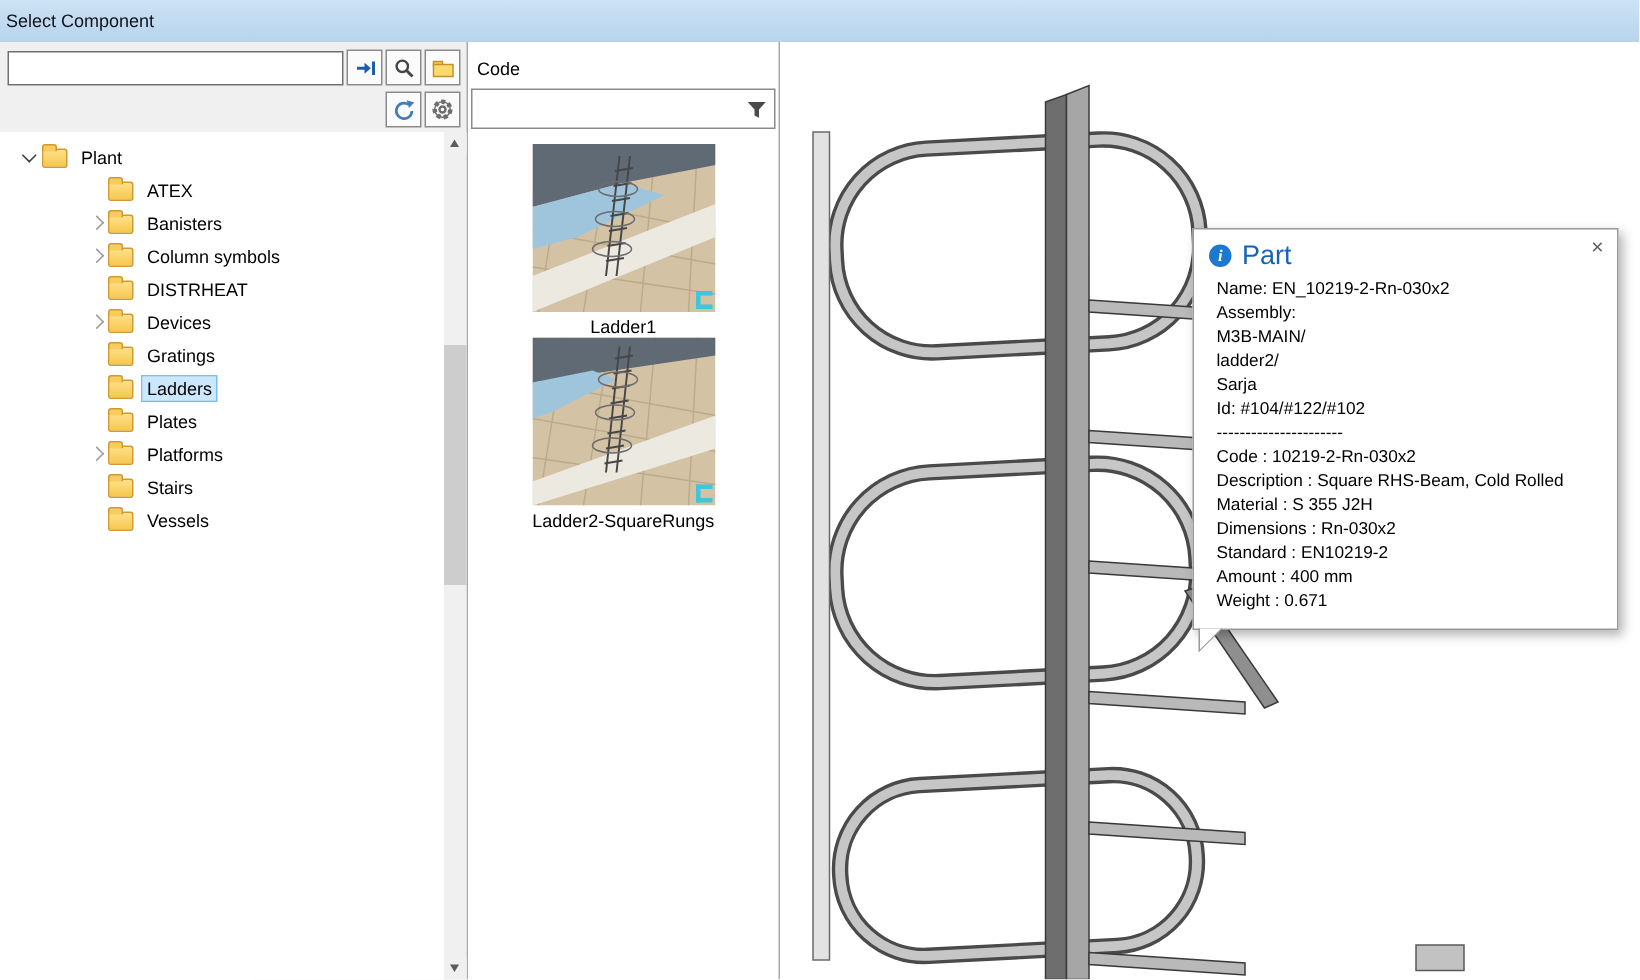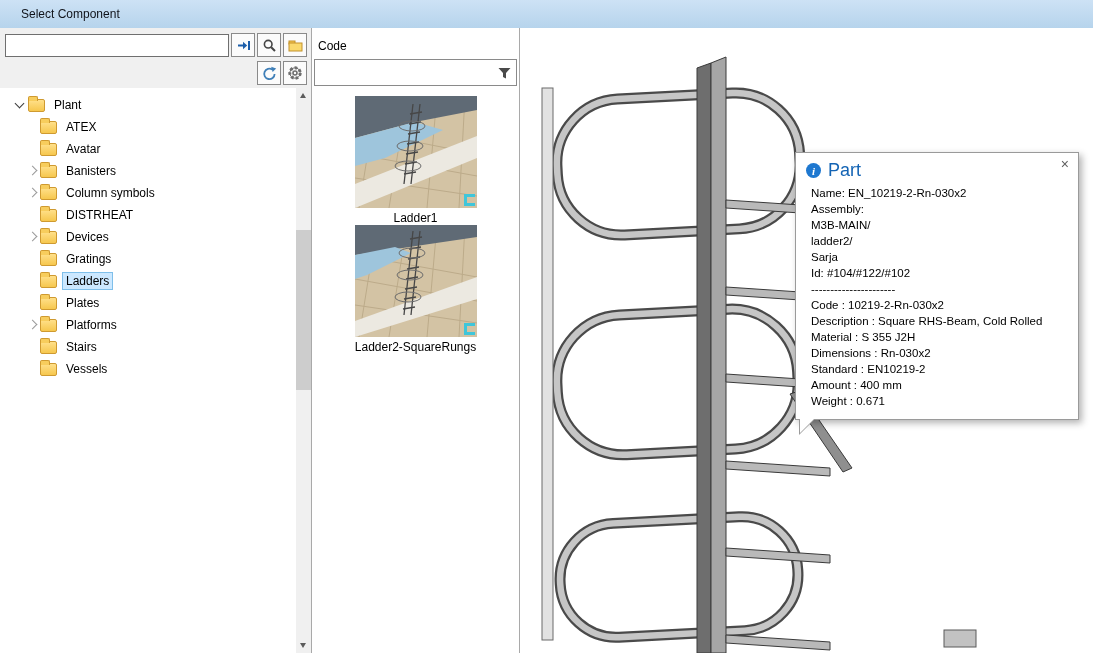--- a/index.html
+++ b/index.html
@@ -2,36 +2,36 @@
 <html><head>
 <meta charset="utf-8">
 <style>
   * { margin:0; padding:0; box-sizing:border-box; }
   html,body { width:1093px; height:653px; }
   body { font-family:"Liberation Sans", sans-serif; font-size:12px; color:#000; background:#fff; overflow:hidden; }
 
   .app { width:1093px; height:653px; display:flex; flex-direction:column; background:#fff; }
 
   
-  .titlebar { height:28px; background:linear-gradient(#cde2f5,#b6d4ec); display:flex; align-items:center; padding-left:21px; flex:0 0 28px; }
+  .titlebar { height:28px; background:linear-gradient(#cde2f5,#b6d4ec); display:flex; align-items:center; padding-left:4px; flex:0 0 28px; }
   .titlebar .title { font-size:12px; color:#10131a; }
 
   .main { flex:1; display:flex; height:625px; }
 
   
   .left-panel { width:312px; flex:0 0 312px; background:#f0f0f0; border-right:1px solid #a9a9a9; position:relative; }
   .tb-row { display:flex; gap:2px; padding:5px 4px 2px 5px; align-items:center; }
   .tb-row.second { justify-content:flex-end; padding:2px 4px 6px 5px; }
   .search-input { flex:1; height:23px; border:1px solid #6f6f6f; background:#fff; padding:0 4px; font:inherit; }
   .tb-btn { width:24px; height:24px; border:1px solid #8a8a8a; background:#fbfbfb; display:flex; align-items:center; justify-content:center; padding:0; cursor:pointer; }
 
   .tree { position:absolute; top:60px; left:0; right:15px; bottom:0; background:#fff; padding-top:6px; overflow:hidden; }
   .tree-row { display:flex; align-items:center; height:22px; white-space:nowrap; cursor:default; }
   .tree-row.lvl0 { padding-left:12px; }
-  .tree-row.lvl1 { padding-left:24px; }
+  .tree-row.lvl1 { padding-left:56px; }
   .chev-box { width:16px; height:16px; flex:0 0 16px; position:relative; }
   .chev-right::after { content:""; position:absolute; left:5px; top:4px; width:6px; height:6px; border-right:1.5px solid #9a9a9a; border-bottom:1.5px solid #9a9a9a; transform:rotate(-45deg); }
   .chev-down::after { content:""; position:absolute; left:4px; top:3px; width:6px; height:6px; border-right:1.5px solid #3c3c3c; border-bottom:1.5px solid #3c3c3c; transform:rotate(45deg); }
   .folder-ico { width:17px; height:13px; flex:0 0 17px; background:linear-gradient(#ffe08a,#f6c74e); border:1px solid #cf9a30; border-radius:2px; position:relative; margin-right:6px; }
   .folder-ico::before { content:""; position:absolute; left:-1px; top:-4px; width:8px; height:4px; background:#f7cd5d; border:1px solid #cf9a30; border-bottom:none; border-radius:2px 2px 0 0; }
   .tree-label { padding:1px 3px; }
   .tree-row.selected .tree-label { background:#cce8ff; outline:1px solid #7fbfea; }
 
   
   .vscroll { position:absolute; top:60px; right:0; bottom:0; width:15px; background:#f0f0f0; }
@@ -120,25 +120,20 @@
       <div class="tree">
         <div class="tree-row lvl0">
           <span class="chev-box chev-down"></span>
           <span class="folder-ico"></span>
           <span class="tree-label">Plant</span>
         </div>
         <div class="tree-row lvl1">
           <span class="chev-box"></span>
           <span class="folder-ico"></span>
           <span class="tree-label">ATEX</span>
-        </div>
-        <div class="tree-row lvl1">
-          <span class="chev-box"></span>
-          <span class="folder-ico"></span>
-          <span class="tree-label">Avatar</span>
         </div>
         <div class="tree-row lvl1">
           <span class="chev-box chev-right"></span>
           <span class="folder-ico"></span>
           <span class="tree-label">Banisters</span>
         </div>
         <div class="tree-row lvl1">
           <span class="chev-box chev-right"></span>
           <span class="folder-ico"></span>
           <span class="tree-label">Column symbols</span>

